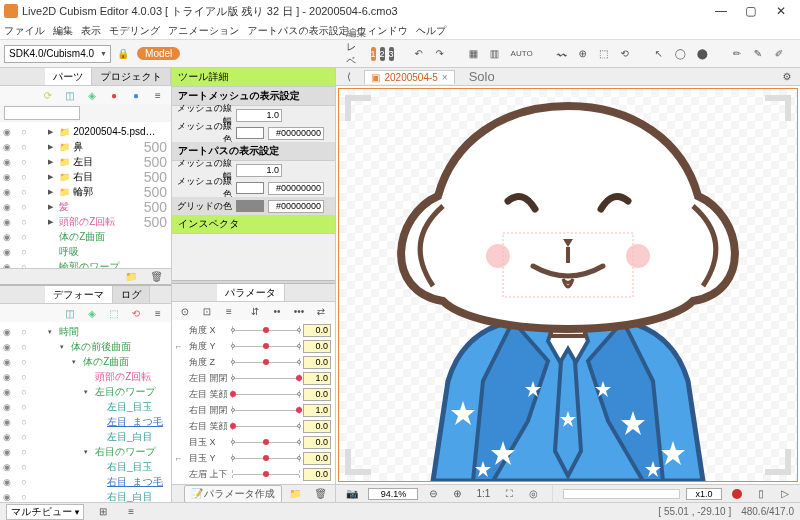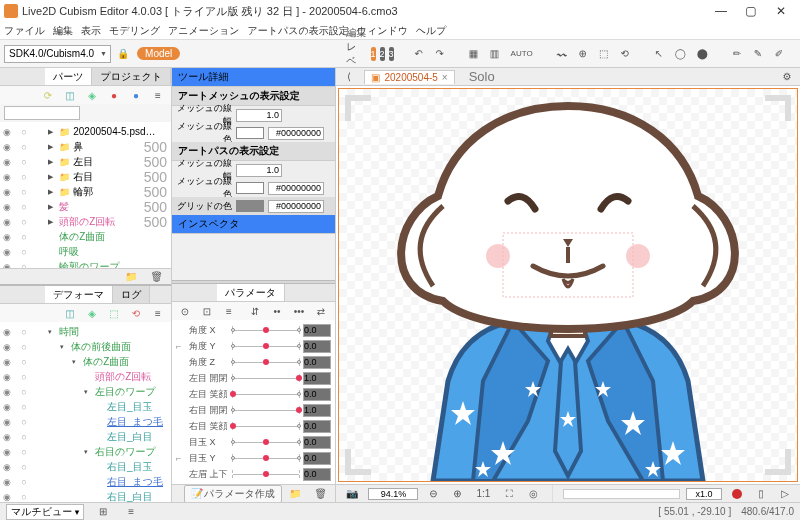--- a/index.html
+++ b/index.html
@@ -42,37 +42,37 @@
 .pink { color: #da5a9c; }
 .green { color: #3aa050; }
 .teal { color: #3aa0a0; }
 .blue { color: #3a70d0; text-decoration: underline; }
 .lvl1 { padding-left: 14px; }
 .lvl2 { padding-left: 26px; }
 .lvl3 { padding-left: 38px; }
 .lvl4 { padding-left: 50px; }
 .lvl5 { padding-left: 62px; }
 .bot-strip { height: 16px; background: #eee; display: flex; align-items: center; justify-content: flex-end; gap: 4px; padding: 0 4px; border-top: 1px solid #ccc; }
-.mid-header { background: #3b82f6; padding: 2px 6px; font-size: 10px; border-bottom: 1px solid #ccc; }
+.mid-header { background: #bef264; padding: 2px 6px; font-size: 10px; border-bottom: 1px solid #ccc; }
 .mid-sub { background: #ddd; padding: 2px 6px; font-size: 10px; font-weight: bold; border-bottom: 1px solid #ccc; }
 .field-row { display: flex; align-items: center; gap: 4px; padding: 2px 4px; height: 18px; }
 .field-label { font-size: 9px; width: 56px; text-align: right; }
 .field-input { width: 46px; height: 13px; border: 1px solid #aaa; background: #fff; text-align: right; font-size: 9px; padding-right: 2px; }
 .color-swatch { width: 28px; height: 12px; border: 1px solid #888; background: #fff; }
 .gray-sw { background: #888; }
 .param-panel { flex: 1; display: flex; flex-direction: column; }
 .param-list { flex: 1; overflow: auto; background: #fff; padding: 2px 0; }
 .param-row { display: flex; align-items: center; gap: 3px; height: 16px; padding: 0 4px; }
 .param-name { width: 40px; font-size: 9px; color: #555; }
 .link-col { width: 10px; color: #888; font-size: 9px; }
 .slider { flex: 1; height: 8px; position: relative; border-left: 1px dashed #bbb; border-right: 1px dashed #bbb; }
 .slider::before { content: ""; position: absolute; top: 50%; left: 0; right: 0; height: 1px; background: #bbb; }
 .tick { position: absolute; top: 50%; width: 4px; height: 4px; background: #fff; border: 1px solid #888; border-radius: 50%; transform: translate(-50%,-50%); }
 .knob { position: absolute; top: 50%; width: 6px; height: 6px; background: #e8365b; border-radius: 50%; transform: translate(-50%,-50%); }
-.param-val { width: 28px; height: 13px; border: 1px solid #aaa; font-size: 9px; padding-right: 2px; background: #737373; }
+.param-val { width: 28px; height: 13px; border: 1px solid #aaa; text-align: right; font-size: 9px; padding-right: 2px; background: #fef9c3; }
 .param-footer { height: 18px; background: #eee; display: flex; align-items: center; justify-content: flex-end; gap: 4px; padding: 0 4px; border-top: 1px solid #ccc; }
 .canvas-tabs { height: 18px; display: flex; align-items: center; background: #eee; border-bottom: 1px solid #ccc; padding: 0 4px; gap: 6px; }
 .doc-tab { display: flex; align-items: center; gap: 4px; padding: 1px 6px; background: #fff; border: 1px solid #ccc; border-bottom: none; font-size: 10px; color: #cc5a1e; }
 .solo { font-size: 13px; color: #777; padding: 0 8px; }
 .canvas-area { flex: 1; position: relative; background: repeating-conic-gradient(#f5f5f5 0% 25%,#fff 0% 50%) 0 0/16px 16px; border: 1px solid #e8883b; margin: 2px; overflow: hidden; }
 .corner { position: absolute; width: 26px; height: 26px; }
 .corner.tl { top: 6px; left: 6px; border-top: 6px solid #ddd; border-left: 6px solid #ddd; }
 .corner.tr { top: 6px; right: 6px; border-top: 6px solid #ddd; border-right: 6px solid #ddd; }
 .corner.bl { bottom: 6px; left: 6px; border-bottom: 6px solid #ddd; border-left: 6px solid #ddd; }
 .corner.br { bottom: 6px; right: 6px; border-bottom: 6px solid #ddd; border-right: 6px solid #ddd; }

